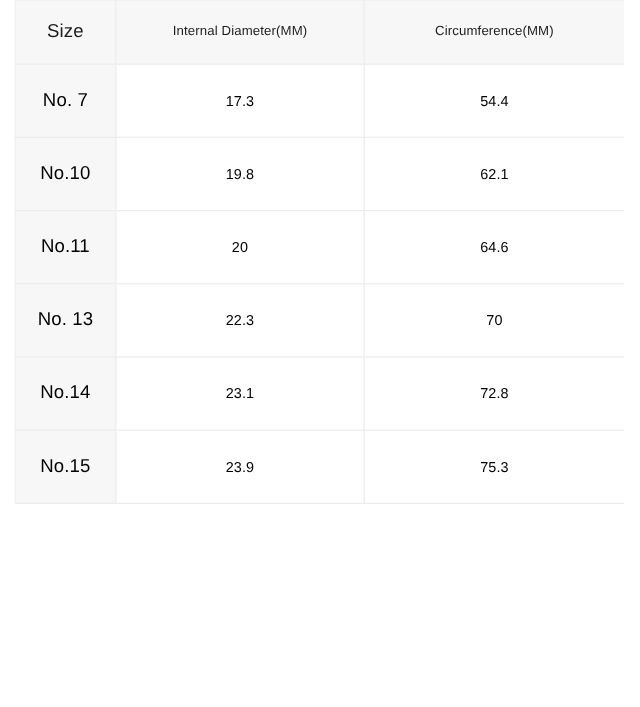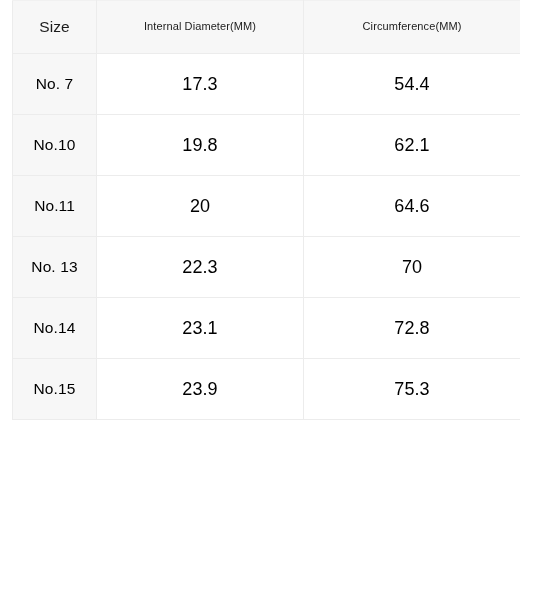--- a/index.html
+++ b/index.html
@@ -61,21 +61,21 @@
     background: #f7f7f7;
     font-size: 11px;
     line-height: 1.2;
     color: #1c1c1c;
     border-top-color: #f1f1f1;
   }
 
   
   table.size-table tbody td {
     height: 60px;
-    font-size: 18px;
+    font-size: 12px;
     background: #ffffff;
   }
 
   
   table.size-table tbody td.cell-size,
   table.size-table thead th.head-size {
     background: #f7f7f7;
     font-size: 15.5px;
   }
 

